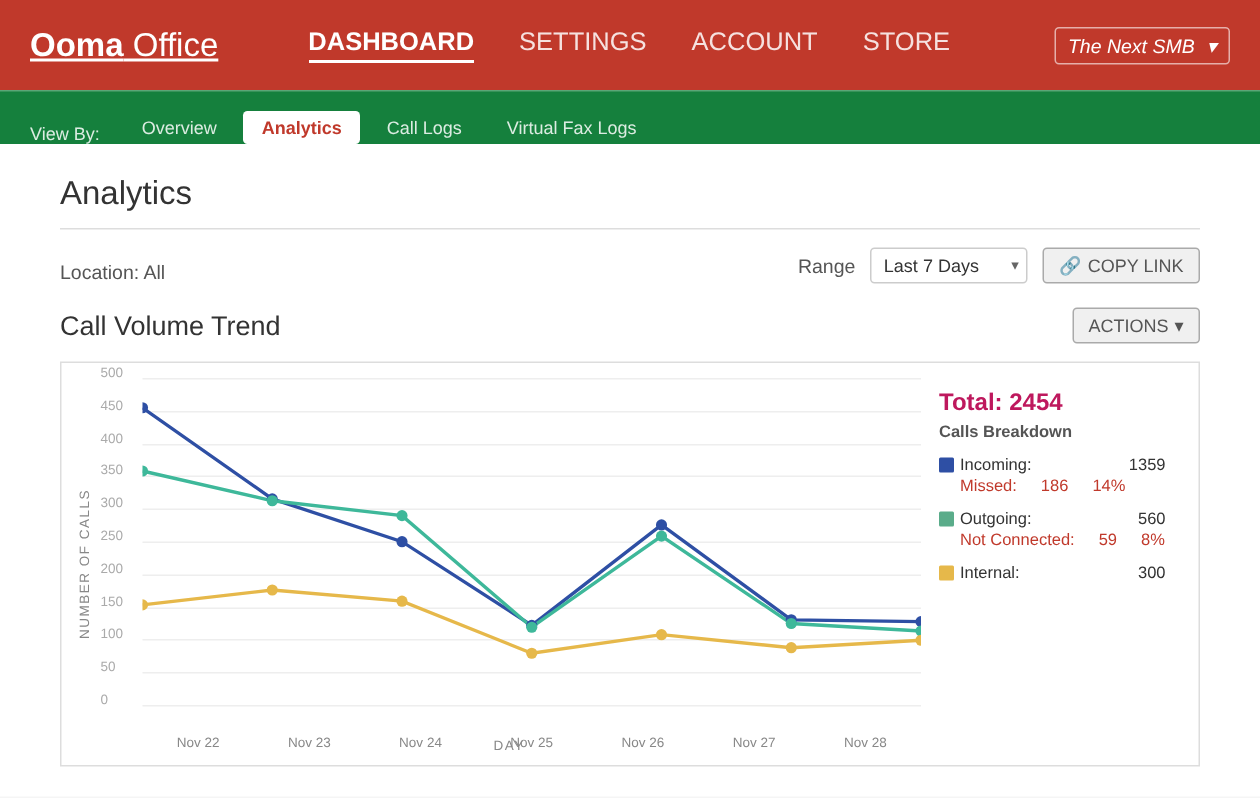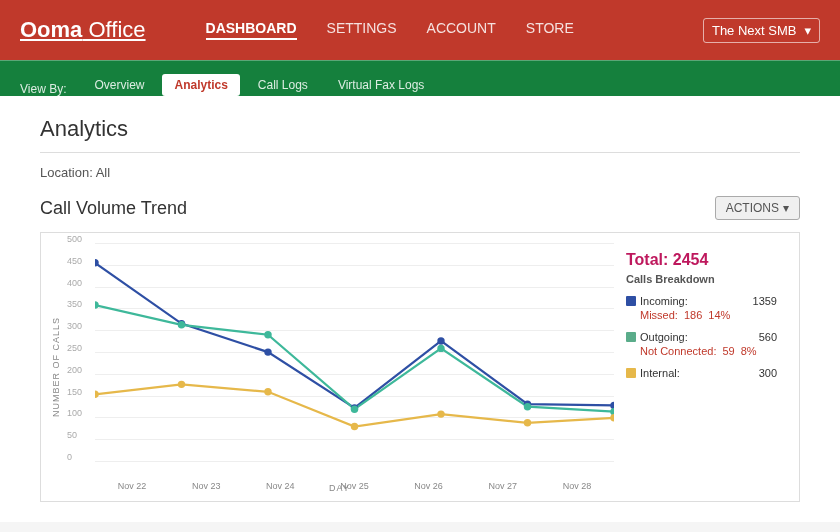--- a/index.html
+++ b/index.html
@@ -21,40 +21,41 @@
       text-decoration: underline;
     }
     .logo span { font-weight: 300; }
     .nav {
       display: flex;
       gap: 30px;
       flex: 1;
     }
     .nav-item {
       color: rgba(255,255,255,0.85);
-      font-size: 14px;
+      font-size: 17px;
       cursor: pointer;
       text-decoration: none;
       padding-bottom: 2px;
     }
     .nav-item.active {
       color: white;
       border-bottom: 2px solid white;
       font-weight: bold;
     }
     .account-select {
       display: flex;
       align-items: center;
       border: 1px solid rgba(255,255,255,0.6);
       border-radius: 3px;
       padding: 4px 8px;
       color: white;
       font-size: 13px;
       cursor: pointer;
       gap: 8px;
+      font-style: italic;
     }
 
     
     .sub-nav {
       background: #15803d;
       border-top: 1px solid rgba(255,255,255,0.3);
       height: 36px;
       display: flex;
       align-items: flex-end;
       padding: 0 20px;
@@ -286,21 +287,21 @@
       font-size: 11px;
       color: #333;
       flex: 1;
     }
     .breakdown-count {
       font-size: 11px;
       color: #333;
     }
     .breakdown-sub {
       display: flex;
-      gap: 6px;
+      gap: 16px;
       padding-left: 14px;
       font-size: 11px;
     }
     .breakdown-sub-name { color: #c0392b; }
     .breakdown-sub-count { color: #c0392b; }
     .breakdown-sub-pct { color: #c0392b; }
 
     svg.line-chart {
       position: absolute;
       top: 0;
@@ -336,20 +337,34 @@
   <span class="sub-nav-item active">Analytics</span>
   <span class="sub-nav-item">Call Logs</span>
   <span class="sub-nav-item">Virtual Fax Logs</span>
 </div>
 
 <div class="content">
   <h1 class="page-title">Analytics</h1>
 
   <div class="filter-row">
     <span class="location-label">Location: All</span>
+    <div class="filter-right">
+      <span class="range-label">Range</span>
+      <div class="select-wrapper">
+        <select class="range-select">
+          <option>Last 7 Days</option>
+          <option>Last 30 Days</option>
+          <option>Last 90 Days</option>
+        </select>
+      </div>
+      <button class="copy-link-btn">
+        <span>🔗</span>
+        <span>COPY LINK</span>
+      </button>
+    </div>
   </div>
 
   <div class="section-header">
     <h2 class="section-title">Call Volume Trend</h2>
     <button class="actions-btn">
       <span>ACTIONS</span>
       <span>▾</span>
     </button>
   </div>
 

